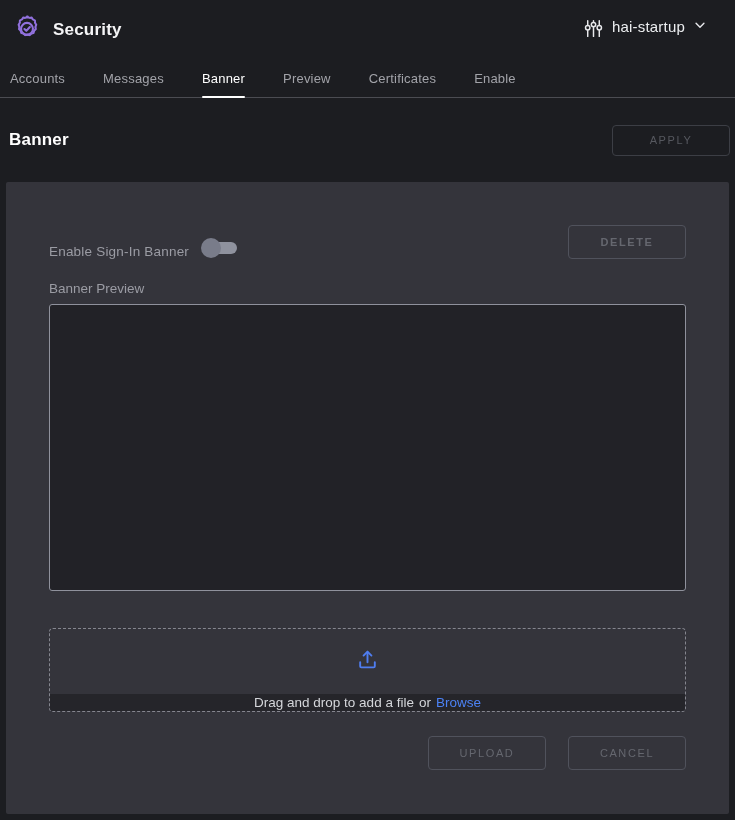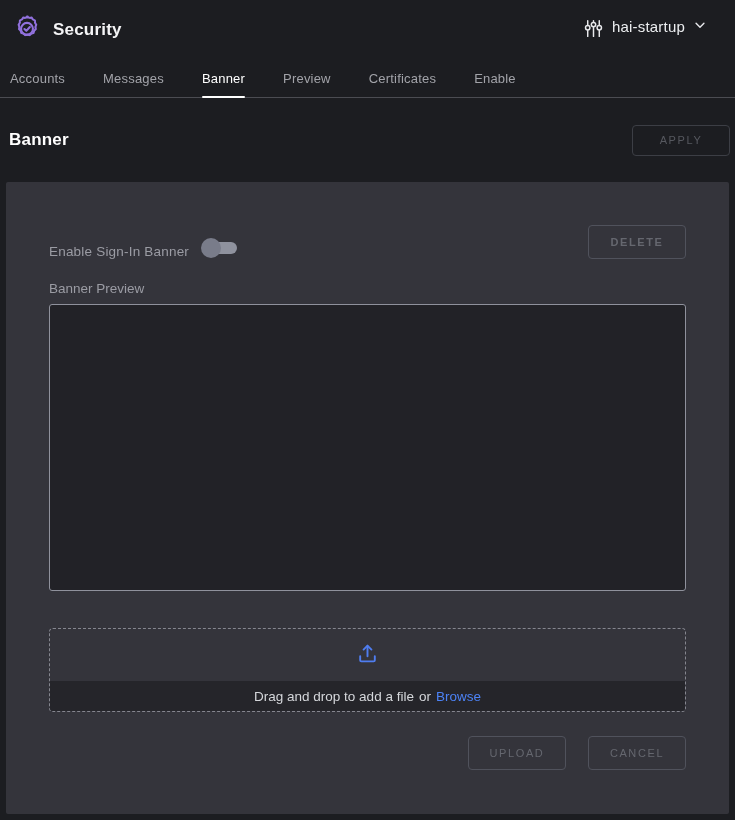--- a/index.html
+++ b/index.html
@@ -16,39 +16,39 @@
   .tab-bar { display:flex; gap:38px; padding-left:10px; height:38px; border-bottom:1px solid #4b4c52; }
   .tab { position:relative; display:flex; align-items:center; height:100%; font-size:13px; color:#a2a3a9; cursor:pointer; letter-spacing:.2px; }
   .tab.active { color:#ffffff; }
   .tab.active::after { content:""; position:absolute; left:0; right:0; bottom:-1px; height:2px; background:#ffffff; border-radius:1px; }
 
   
   .title-row { height:84px; display:flex; align-items:center; justify-content:space-between; padding:0 5px 0 9px; }
   .page-title { color:#ffffff; font-size:17px; font-weight:bold; letter-spacing:.2px; }
 
   .btn { background:transparent; border:1px solid #50525c; color:#65676f; font-family:"Liberation Sans",sans-serif;
-         font-size:11px; letter-spacing:1.6px; border-radius:4px; width:98px; height:34px; cursor:pointer; }
+         font-size:11px; letter-spacing:1.6px; border-radius:4px; width:118px; height:34px; cursor:pointer; }
   .btn-dark { border-color:#3c3e45; color:#56585f; height:31px; }
 
   
   .panel { margin:0 6px; background:#34343b; border-radius:2px; height:632px; padding:0 43px; }
 
   .toggle-row { display:flex; align-items:flex-end; padding-top:43px; height:77px; }
   .field-label { color:#9b9ca4; font-size:13.5px; letter-spacing:.2px; }
   .toggle { margin-left:12px; position:relative; width:36px; height:22px; cursor:pointer; }
   .toggle-track { position:absolute; left:10px; top:5px; width:26px; height:12px; border-radius:6px; background:#8f929e; }
   .toggle-knob { position:absolute; left:0; top:1px; width:20px; height:20px; border-radius:50%; background:#797c8a; }
   .delete-btn { margin-left:auto;font-weight:bold; }
 
   .preview-label { margin-top:22px; color:#9b9ca4; font-size:13.5px; }
   .preview-box { margin-top:8px; height:287px; background:#222227; border:1px solid #8f919c; border-radius:3px; }
 
   .dropzone { margin-top:37px; height:84px; border:1px dashed #85868f; border-radius:4px; display:flex; flex-direction:column; overflow:hidden; cursor:pointer; }
   .dropzone-top { flex:1; display:flex; align-items:center; justify-content:center; }
-  .dropzone-strip { height:30px; background:#25252a; display:flex; align-items:center; justify-content:center; font-size:13.5px; color:#d5d7db; gap:5px; }
+  .dropzone-strip { height:17px; background:#25252a; display:flex; align-items:center; justify-content:center; font-size:13.5px; color:#d5d7db; gap:5px; }
   .browse-link { color:#4c82f5; cursor:pointer; }
 
   .actions-row { display:flex; justify-content:flex-end; gap:22px; margin-top:24px; }
 </style>
 </head>
 <body>
 
 <header class="app-header">
   <span class="shield-wrap">
     <svg width="34" height="34" viewBox="0 0 24 24" fill="none" stroke="#9171dd" stroke-width="1.5" stroke-linecap="round" stroke-linejoin="round">

